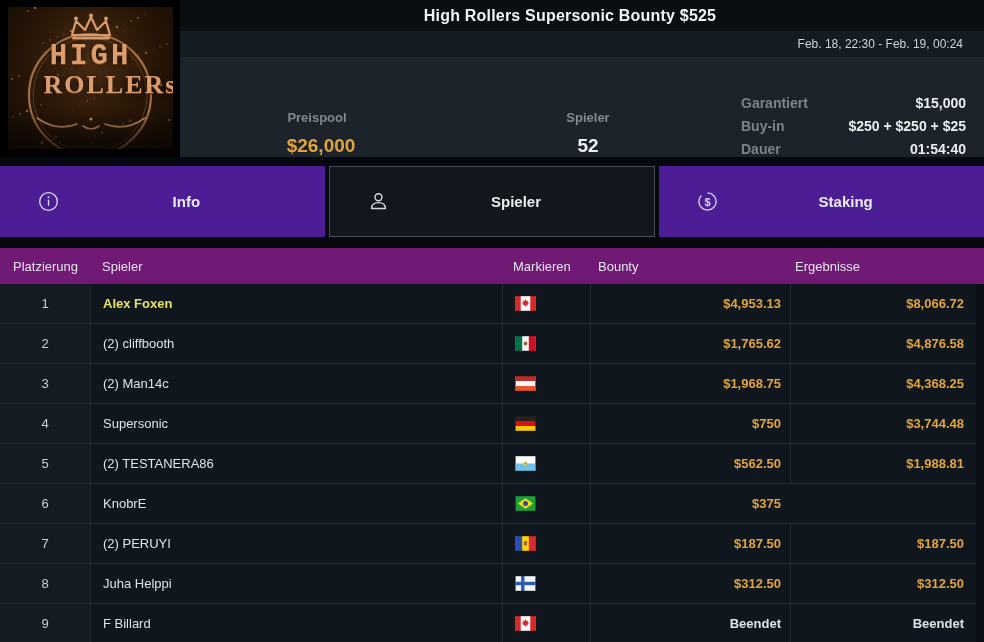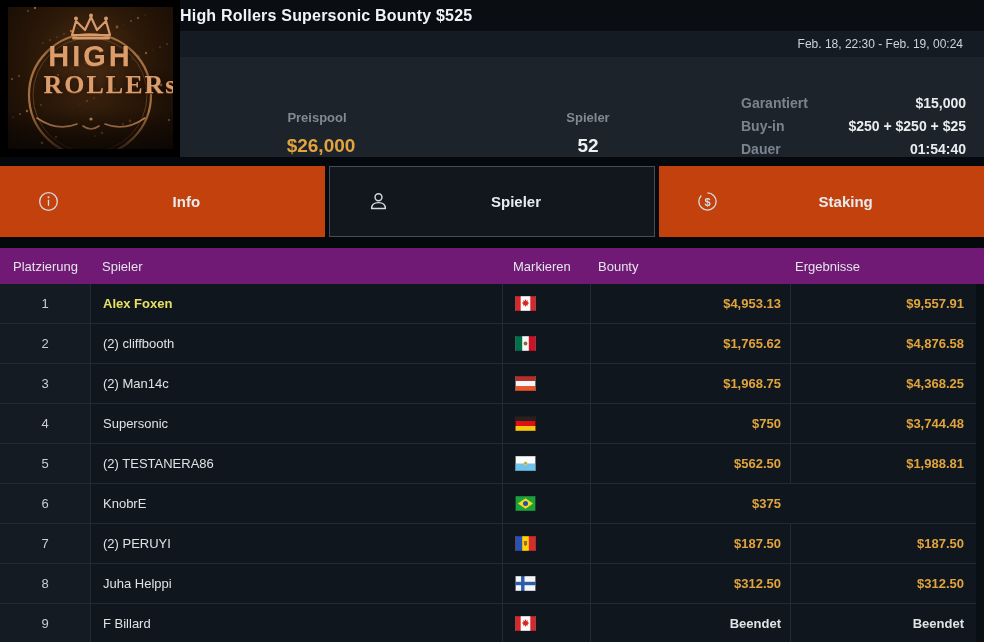--- a/index.html
+++ b/index.html
@@ -1,21 +1,21 @@
 <!DOCTYPE html>
 <html style="--gold: #e2a43c; --highlight: #e7e162;"><head>
 <meta charset="utf-8">
 <style>
   html,body{margin:0;padding:0;background:#05080c;}
   .app{position:relative;width:984px;height:642px;overflow:hidden;background:#05080c;
        font-family:"Liberation Sans",sans-serif;-webkit-font-smoothing:antialiased;}
 
   
   .titlebar{position:absolute;top:0;left:0;width:984px;height:31px;background:#0a0e13;}
-  .titlebar .title{position:absolute;left:180px;right:24px;line-height:31px;
+  .titlebar .title{position:absolute;left:180px;right:24px;text-align:center;line-height:31px;
        font-size:16px;font-weight:bold;color:#f1f4f6;letter-spacing:.2px;}
   .datebar{position:absolute;top:31px;left:0;width:984px;height:26px;background:#151b22;}
   .datebar .daterange{position:absolute;right:21px;top:0;line-height:26px;font-size:12px;color:#ccd3d9;}
 
   
   .statsbar{position:absolute;top:57px;left:4px;width:984px;height:100px;background:#1c232b;
        display:flex;box-sizing:border-box;padding-left:180px;align-items:flex-end;}
   .stat-block{display:flex;flex-direction:column;align-items:center;justify-content:center;gap:10px;}
   .stat-block.b1{width:266px;}
   .stat-block.b2{width:274px;}
@@ -33,30 +33,30 @@
   .logo{position:absolute;top:0;left:0;width:180px;height:157px;background:#000;
        box-sizing:border-box;padding:7px 7px 8px 8px;z-index:5;}
   .logo-inner{position:relative;width:100%;height:100%;overflow:hidden;
        background:radial-gradient(ellipse at 50% 38%, #4d2e15 0%, #2b1808 48%, #130a04 100%);}
   .logo-inner::after{content:"";position:absolute;left:0;right:0;bottom:0;height:38px;
        background:linear-gradient(to bottom, rgba(0,0,0,0), rgba(10,5,3,.75));}
   .sparkles{position:absolute;inset:0;}
   .ring{position:absolute;left:0;top:0;}
   .crown{position:absolute;left:50%;top:5px;transform:translateX(-50%);}
   .logo-line1{position:absolute;top:33px;left:0;width:100%;text-align:center;
-       font-family:Liberation Sans, sans-serif;font-weight:bold;font-size:29px;letter-spacing:3px;
+       font-family:Liberation Mono, monospace;font-weight:bold;font-size:29px;letter-spacing:3px;
        color:#db9d6c;text-shadow:0 1px 0 #6b3c1b,0 0 7px rgba(0,0,0,.65);}
   .logo-line2{position:absolute;top:63px;left:0;width:100%;text-align:center;
        font-family:"Liberation Serif",serif;font-weight:bold;font-size:26px;letter-spacing:2px;
        color:#db9d6c;text-shadow:0 1px 0 #6b3c1b,0 0 7px rgba(0,0,0,.65);padding-left:20px;}
   .flourish{position:absolute;left:50%;bottom:16px;transform:translateX(-50%);}
 
   
   .tabs{position:absolute;top:166px;left:0;width:984px;height:71px;display:flex;gap:4px;}
-  .tab{flex:1;background:#c2410c;display:flex;align-items:center;box-sizing:border-box;cursor:pointer;}
+  .tab{flex:1;background:#4c1d95;display:flex;align-items:center;box-sizing:border-box;cursor:pointer;}
   .tab.selected{background:#11171d;border:1px solid #454e58;}
   .tab-icon{margin-left:37px;width:23px;height:23px;color:#d6dbdf;flex:0 0 auto;}
   .tab-label{flex:1;text-align:center;padding-right:12px;font-size:15px;font-weight:bold;color:#e9ecee;}
 
   
   .table{position:absolute;top:248px;left:0;width:984px;bottom:0;}
   .thead{height:36px;background:#701a75;display:grid;grid-template-columns:90px 412px 88px 200px 1fr;
        align-items:center;font-size:13px;color:#e2e6e9;}
   .th{box-sizing:border-box;}
   .th.c1{padding-left:13px;}
@@ -233,21 +233,21 @@
     <div class="cell flagcell">
             <svg width="21" height="15" viewBox="0 0 20 15">
               <rect width="20" height="15" fill="#fdfdfd"></rect>
               <rect width="5.2" height="15" fill="#d8272b"></rect>
               <rect x="14.8" width="5.2" height="15" fill="#d8272b"></rect>
               <path d="M10 3.1l.8 1.8 1.6-.6-.4 1.8 1.7.9-1.5.9.2 1.7-1.7-.4-.7 1.7-.7-1.7-1.7.4.2-1.7-1.5-.9 1.7-.9-.4-1.8 1.6.6z" fill="#d8272b"></path>
               <rect x="0.25" y="0.25" width="19.5" height="14.5" fill="none" stroke="rgba(0,0,0,0.35)" stroke-width="0.5"></rect>
             </svg>
           </div>
     <div class="cell bounty">$4,953.13</div>
-    <div class="cell result">$9,557.91</div>
+    <div class="cell result">$8,066.72</div>
   </div>
         <div class="trow">
     <div class="cell place">2</div>
     <div class="cell player">(2) cliffbooth</div>
     <div class="cell flagcell">
             <svg width="21" height="15" viewBox="0 0 20 15">
               <rect width="20" height="15" fill="#f4f6f7"></rect>
               <rect width="6.7" height="15" fill="#00704a"></rect>
               <rect x="13.3" width="6.7" height="15" fill="#ce1126"></rect>
               <circle cx="10" cy="7.5" r="1.9" fill="#8c6b38"></circle>

